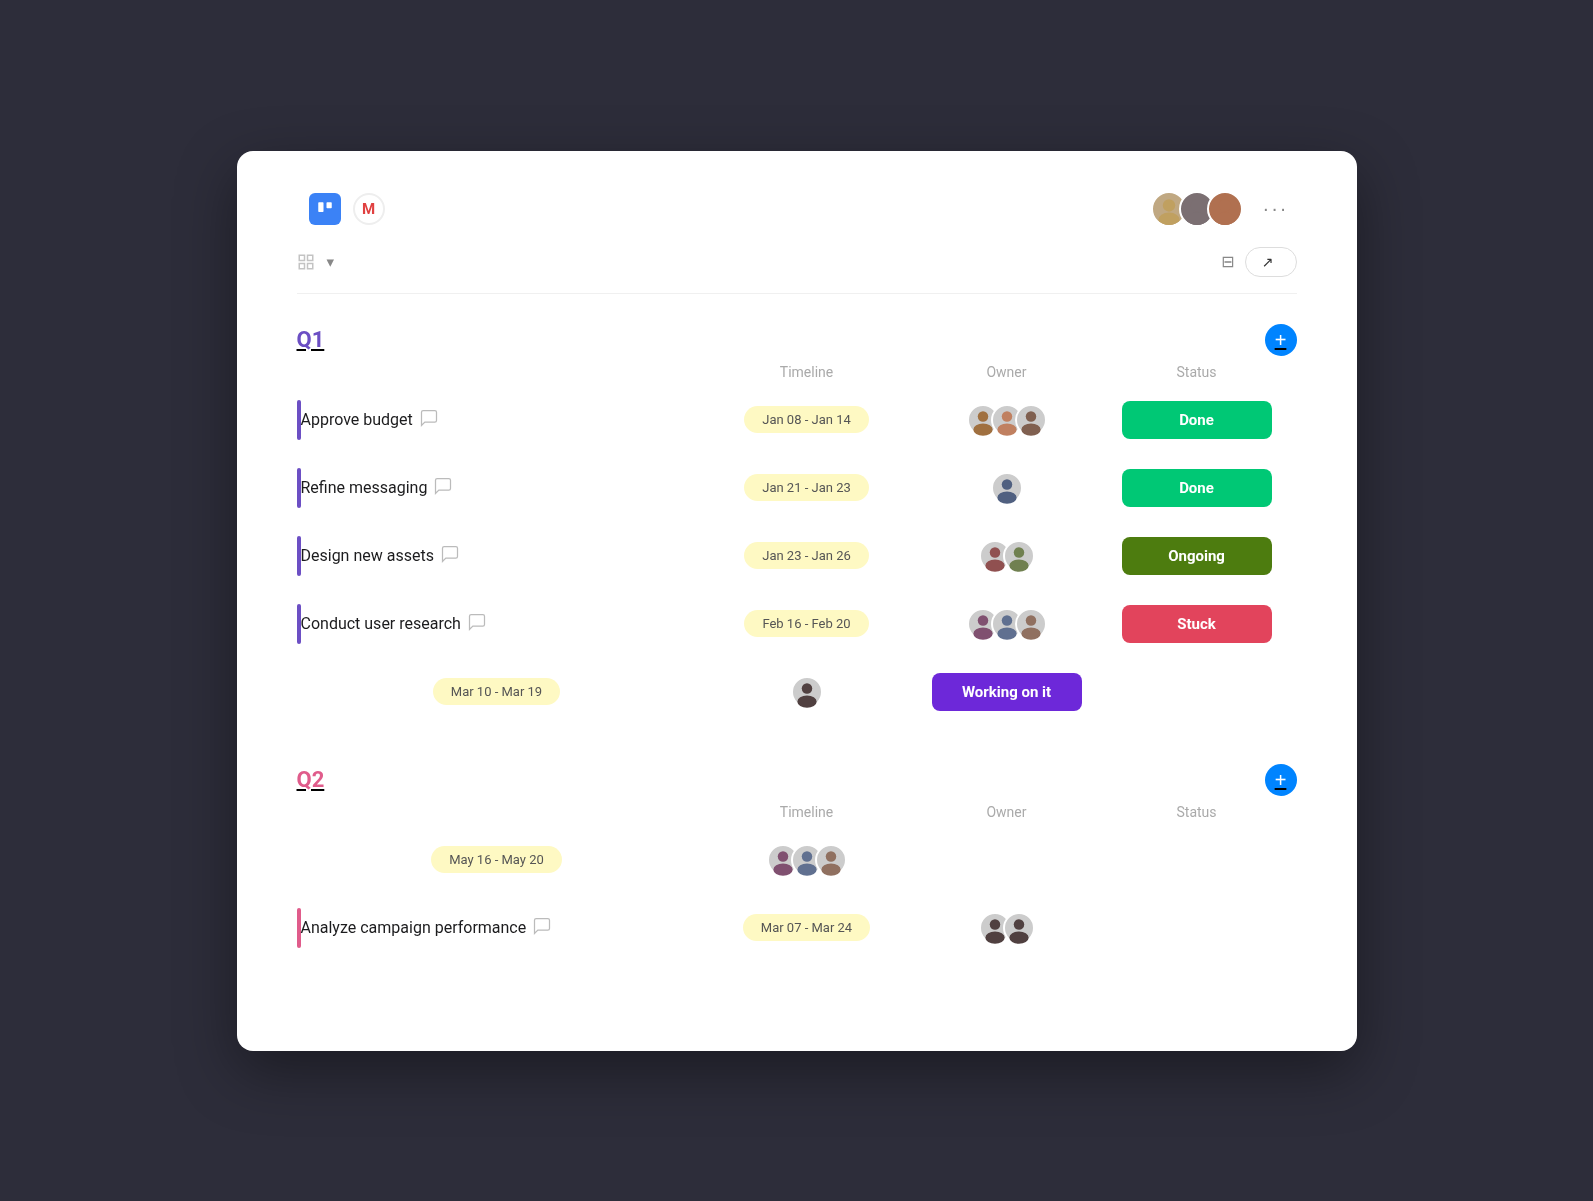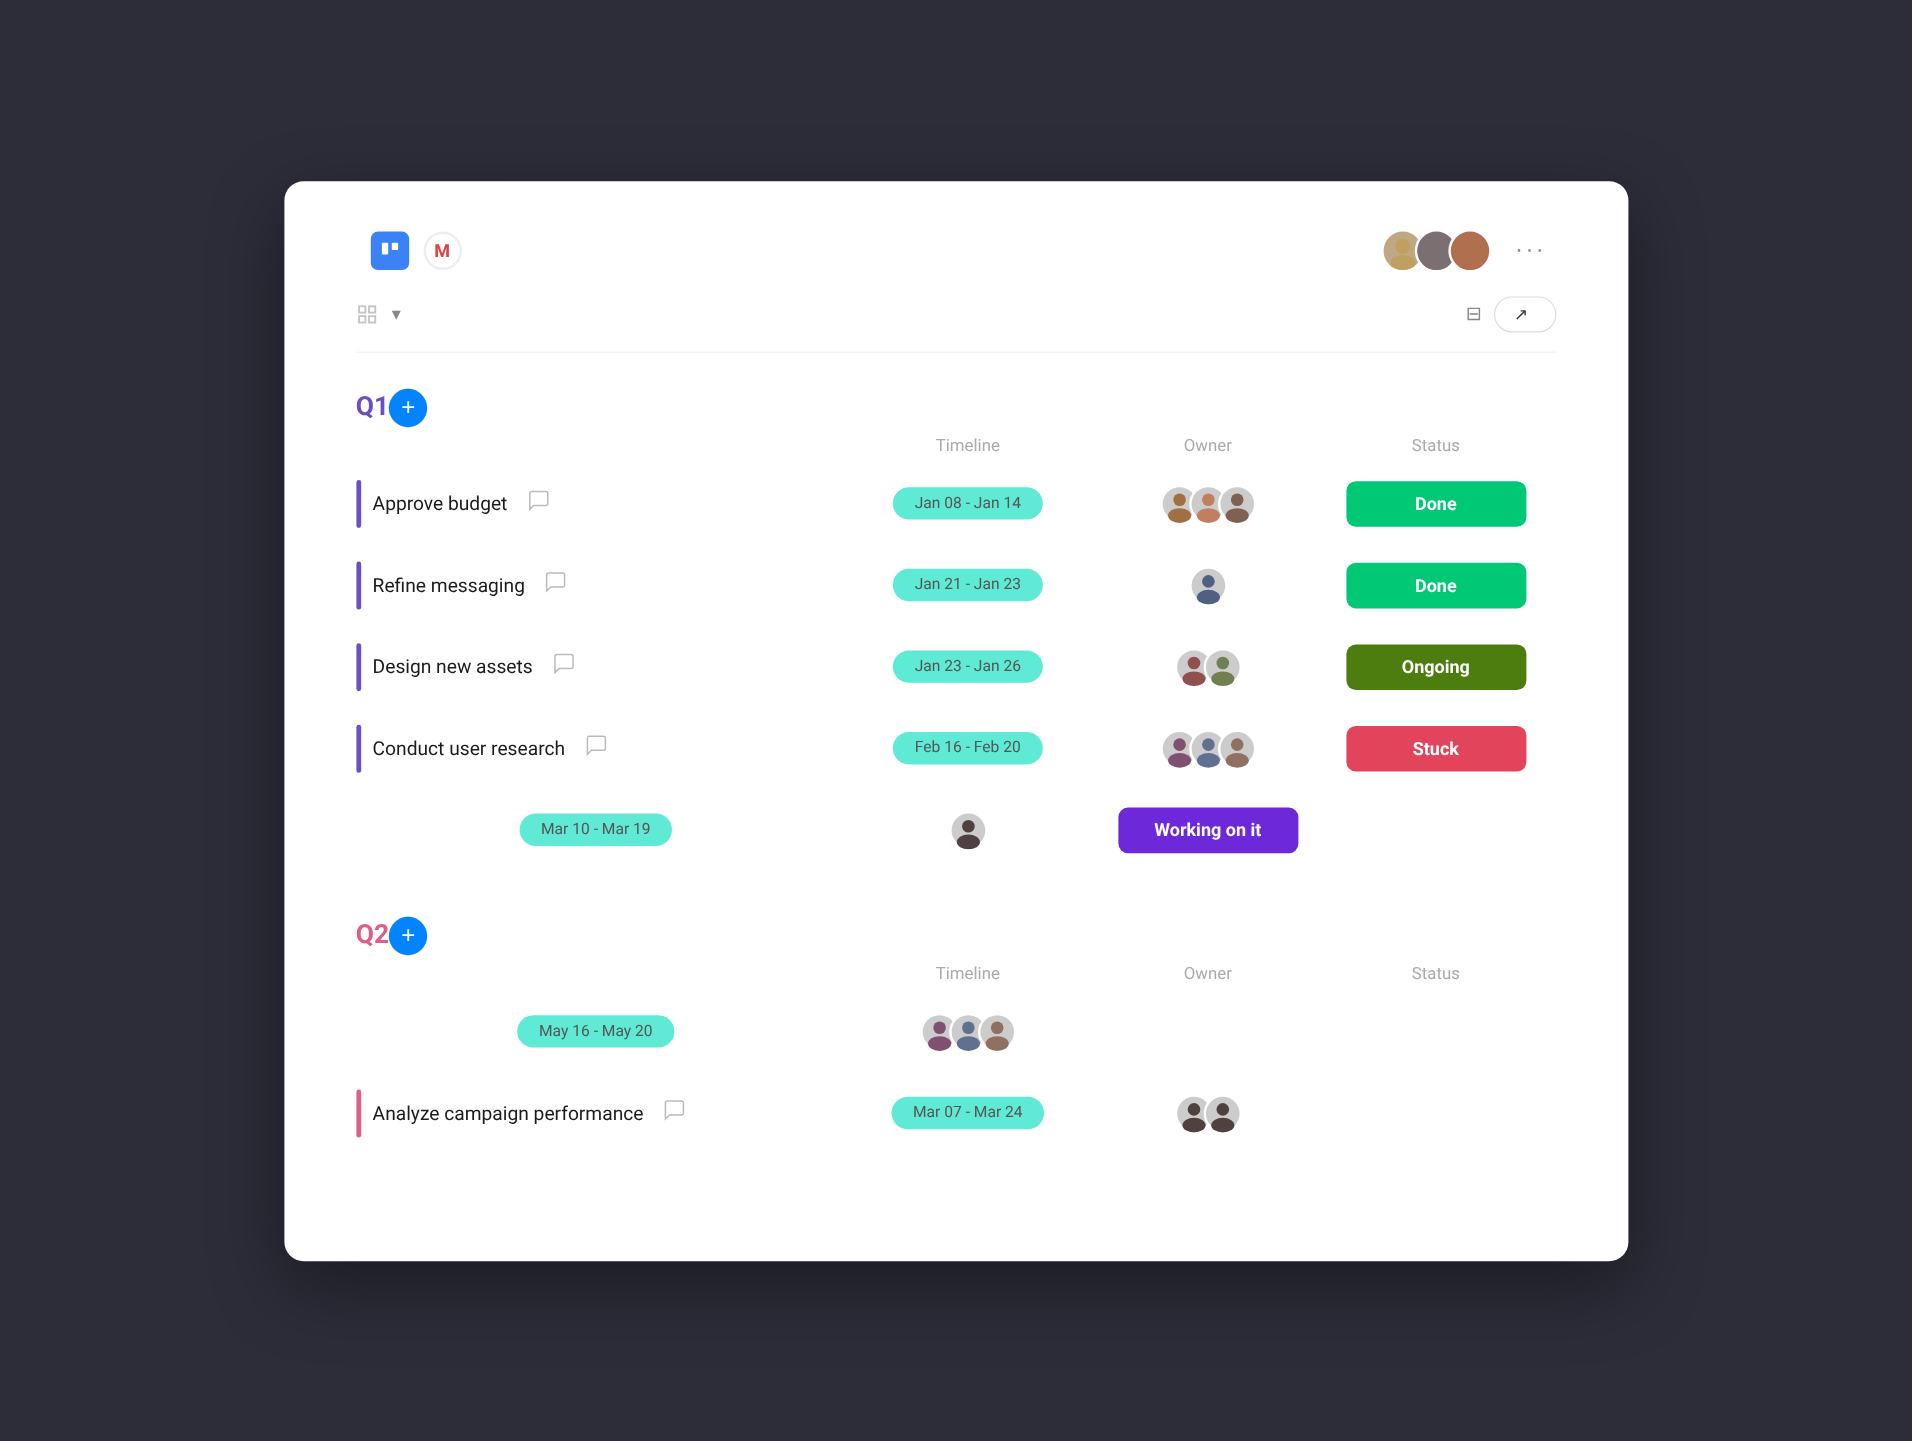--- a/index.html
+++ b/index.html
@@ -117,22 +117,23 @@
       background: #fff;
       color: #333;
       font-size: 14px;
       cursor: pointer;
     }
     
     .section { margin-bottom: 40px; }
     .section-header {
       display: flex;
       align-items: center;
-      justify-content: flex-start;
+      justify-content: space-between;
       margin-bottom: 8px;
+      text-decoration: underline;
     }
     .section-title {
       font-size: 22px;
       font-weight: 700;
     }
     .section-title.q1 { color: #6c4fc4; }
     .section-title.q2 { color: #e05c8b; }
     .add-btn {
       width: 32px;
       height: 32px;
@@ -163,21 +164,21 @@
       align-items: center;
       padding: 0 0 0 0;
       border-radius: 8px;
       margin-bottom: 4px;
       background: #fff;
       min-height: 64px;
     }
     .task-cell {
       display: flex;
       align-items: center;
-      gap: 10px;
+      gap: 0;
       padding-left: 0;
     }
     .left-bar {
       width: 4px;
       height: 40px;
       border-radius: 2px;
       flex-shrink: 0;
     }
     .left-bar.purple { background: #6c4fc4; }
     .left-bar.red { background: #e05c8b; }
@@ -191,21 +192,21 @@
       font-size: 18px;
       cursor: pointer;
       margin-left: 6px;
     }
     .timeline-cell {
       display: flex;
       align-items: center;
       justify-content: center;
     }
     .timeline-pill {
-      background: #5eead4;
+      background: #fef9c3;
       border-radius: 20px;
       padding: 6px 18px;
       font-size: 13px;
       color: #555;
       white-space: nowrap;
       text-align: center;
     }
     .owner-cell {
       display: flex;
       align-items: center;

